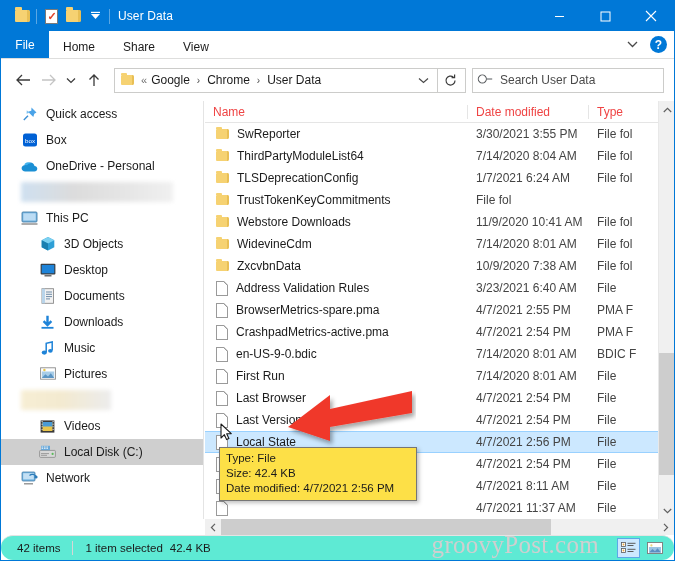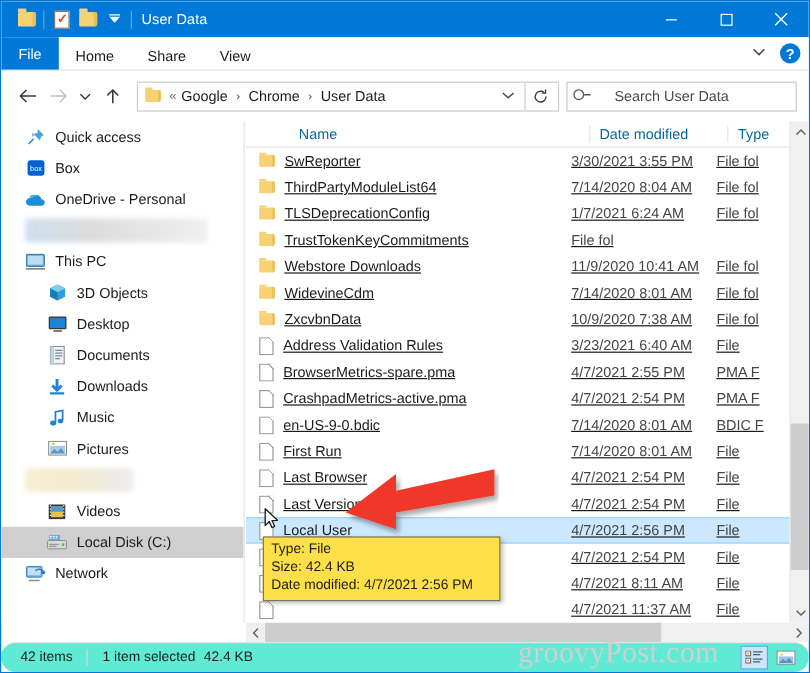--- a/index.html
+++ b/index.html
@@ -105,21 +105,21 @@
   .crumb { font-size: 12px; color: #1b1b1b; white-space: nowrap; padding: 0 2px; }
   .crumb.dim { color: #6e6e6e; font-size: 11px; }
   .crumb-sep { color: #4d4d4d; font-size: 10px; padding: 0 5px; }
   .crumb-drop { margin-left: auto; color: #4a4a4a; font-size: 10px; padding: 0 8px; }
   .crumb-refresh {
     border-left: 1px solid #ccccca; width: 26px; height: 23px;
     display: flex; align-items: center; justify-content: center; color: #3a3a3a; font-size: 13px;
   }
   .searchbox {
     width: 192px; height: 25px; margin-left: 6px; border: 1px solid #ccccca; background: #fff;
-    display: flex; align-items: center; padding: 0 6px; gap: 12px;
+    display: flex; align-items: center; padding: 0 6px;
   }
   .search-ico { color: #55595c; font-size: 12px; margin-right: 8px; transform: rotate(-45deg); }
   .search-ph { font-size: 12px; color: #4a4a4a; }
 
   
   .sidebar {
     position: absolute; left: 0; top: 100px; width: 203px; height: 418px;
     background: #ffffff; border-right: 1px solid #e4e4e4; overflow: hidden;
   }
   .nav-item {
@@ -133,34 +133,33 @@
   .redact.a { width: 152px; background: linear-gradient(90deg,#cfe0f0 0%,#dcdcdc 35%,#e6e6e6 70%,#f0f0f0 100%); filter: blur(2px); }
   .redact.b { width: 90px; background: linear-gradient(90deg,#f7eed4 0%,#f3ead0 45%,#ececec 100%); filter: blur(2px); }
 
   
   .filepane {
     position: absolute; left: 204px; top: 100px; width: 469px; height: 418px;
     background: #ffffff; overflow: hidden;
   }
   .colhead {
     position: relative; height: 22px; border-bottom: 1px solid #e5e5e5;
-    display: flex; align-items: center; font-size: 12px; color: #0369a1; padding-left: 36px;
+    display: flex; align-items: center; font-size: 12px; color: #ef4444;
   }
   .colhead .c { padding-left: 8px; overflow: hidden; white-space: nowrap; }
   .colhead .c.name { width: 263px; border-right: 1px solid #e5e5e5; position: relative; }
   .colhead .c.date { width: 121px; border-right: 1px solid #e5e5e5; }
   .colhead .c.type { width: 70px; }
   .sortcaret {
     position: absolute; left: 121px; top: -7px; color: #5a5a5a; font-size: 9px;
   }
   .rows { position: relative; height: 396px; }
   .row {
     height: 22px; display: flex; align-items: center; font-size: 12px; color: #1b1b1b;
     white-space: nowrap;
-    text-decoration: underline;
   }
   .row.sel { background: #cce8ff; border-top: 1px solid #99d1ff; border-bottom: 1px solid #99d1ff; height: 22px; }
   .cell.name { width: 263px; display: flex; align-items: center; padding-left: 11px; gap: 8px; overflow: hidden; }
   .cell.date { width: 121px; padding-left: 8px; color: #444; }
   .cell.type { width: 85px; padding-left: 8px; color: #444; overflow: hidden; }
   .fileico {
     position: relative; width: 12px; height: 15px; flex-shrink: 0;
     background: #ffffff; border: 1px solid #9a9a9a;
   }
   .fileico::after {
@@ -615,21 +614,21 @@
           <div class="cell name">
             <span class="fileico"></span>
             <span>Last Version</span>
           </div>
           <div class="cell date">4/7/2021 2:54 PM</div>
           <div class="cell type">File</div>
         </div>
         <div class="row sel">
           <div class="cell name">
             <span class="fileico"></span>
-            <span>Local User</span>
+            <span>Local State</span>
           </div>
           <div class="cell date">4/7/2021 2:56 PM</div>
           <div class="cell type">File</div>
         </div>
         <div class="row">
           <div class="cell name">
             <span class="fileico"></span>
             <span></span>
           </div>
           <div class="cell date">4/7/2021 2:54 PM</div>

